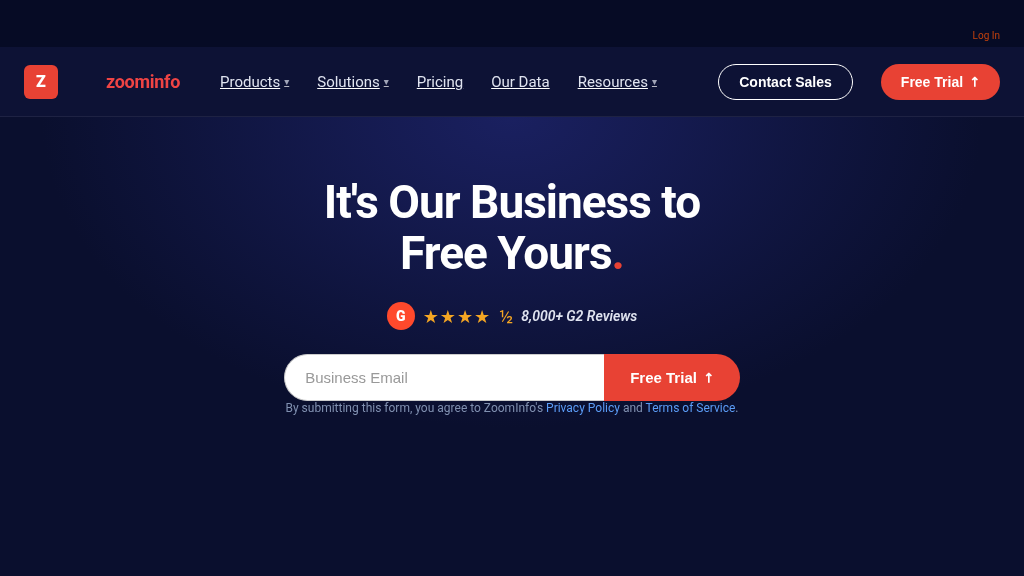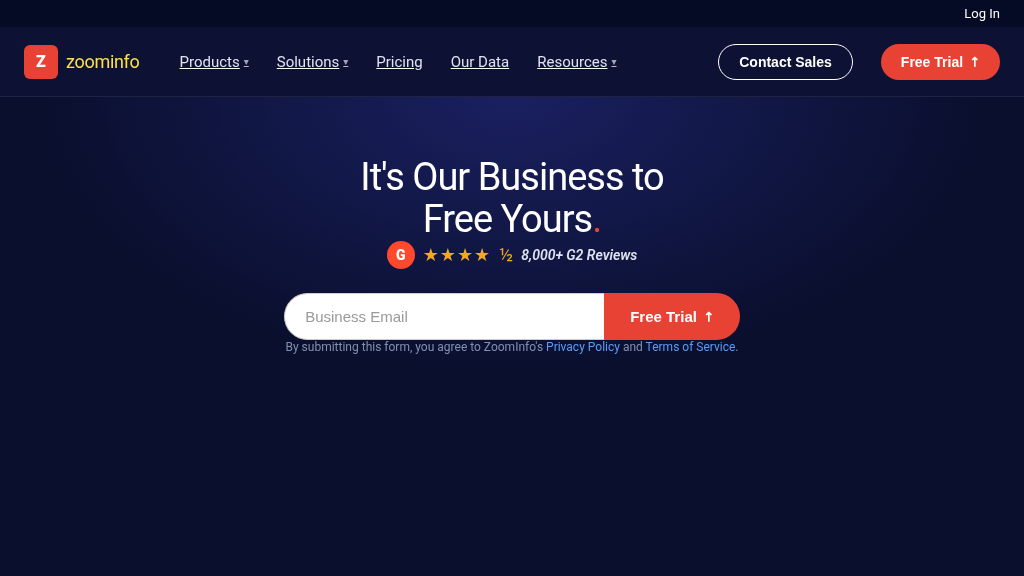--- a/index.html
+++ b/index.html
@@ -14,23 +14,24 @@
     }
 
     
     .top-bar {
       background-color: #060b25;
       display: flex;
       justify-content: flex-end;
       padding: 6px 24px;
     }
     .top-bar a {
-      color: #ffffff;
-      font-size: 13px;
+      color: #c2410c;
+      font-size: 10px;
       text-decoration: none;
+      margin-top: 24px;
     }
 
     
     .navbar {
       background-color: #0d1235;
       display: flex;
       align-items: center;
       padding: 0 24px;
       height: 70px;
       border-bottom: 1px solid rgba(255,255,255,0.07);
@@ -49,24 +50,25 @@
       font-weight: 900;
       font-size: 16px;
       width: 34px;
       height: 34px;
       border-radius: 6px;
       display: flex;
       align-items: center;
       justify-content: center;
     }
     .logo-text {
-      color: #fde047;
+      color: #ef4444;
       font-size: 18px;
-      font-weight: 400;
+      font-weight: 700;
       letter-spacing: -0.3px;
+      margin-left: 40px;
     }
 
     .nav-links {
       display: flex;
       align-items: center;
       gap: 28px;
       flex: 1;
       text-decoration: underline;
     }
     .nav-item {
@@ -120,24 +122,25 @@
     }
 
     
     .hero {
       text-align: center;
       padding: 60px 24px 40px;
       background: radial-gradient(ellipse at 50% 0%, #1a2060 0%, #0a0f2e 65%);
     }
 
     .hero-title {
-      font-size: 38px;
-      font-weight: 400;
+      font-size: 46px;
+      font-weight: 700;
       line-height: 1.1;
       letter-spacing: -1px;
+      margin-bottom: 24px;
       color: #fff;
     }
     .hero-title .period {
       color: #e84234;
     }
 
     .hero-subtitle {
       font-size: 16px;
       color: #b0b8d0;
       max-width: 540px;

